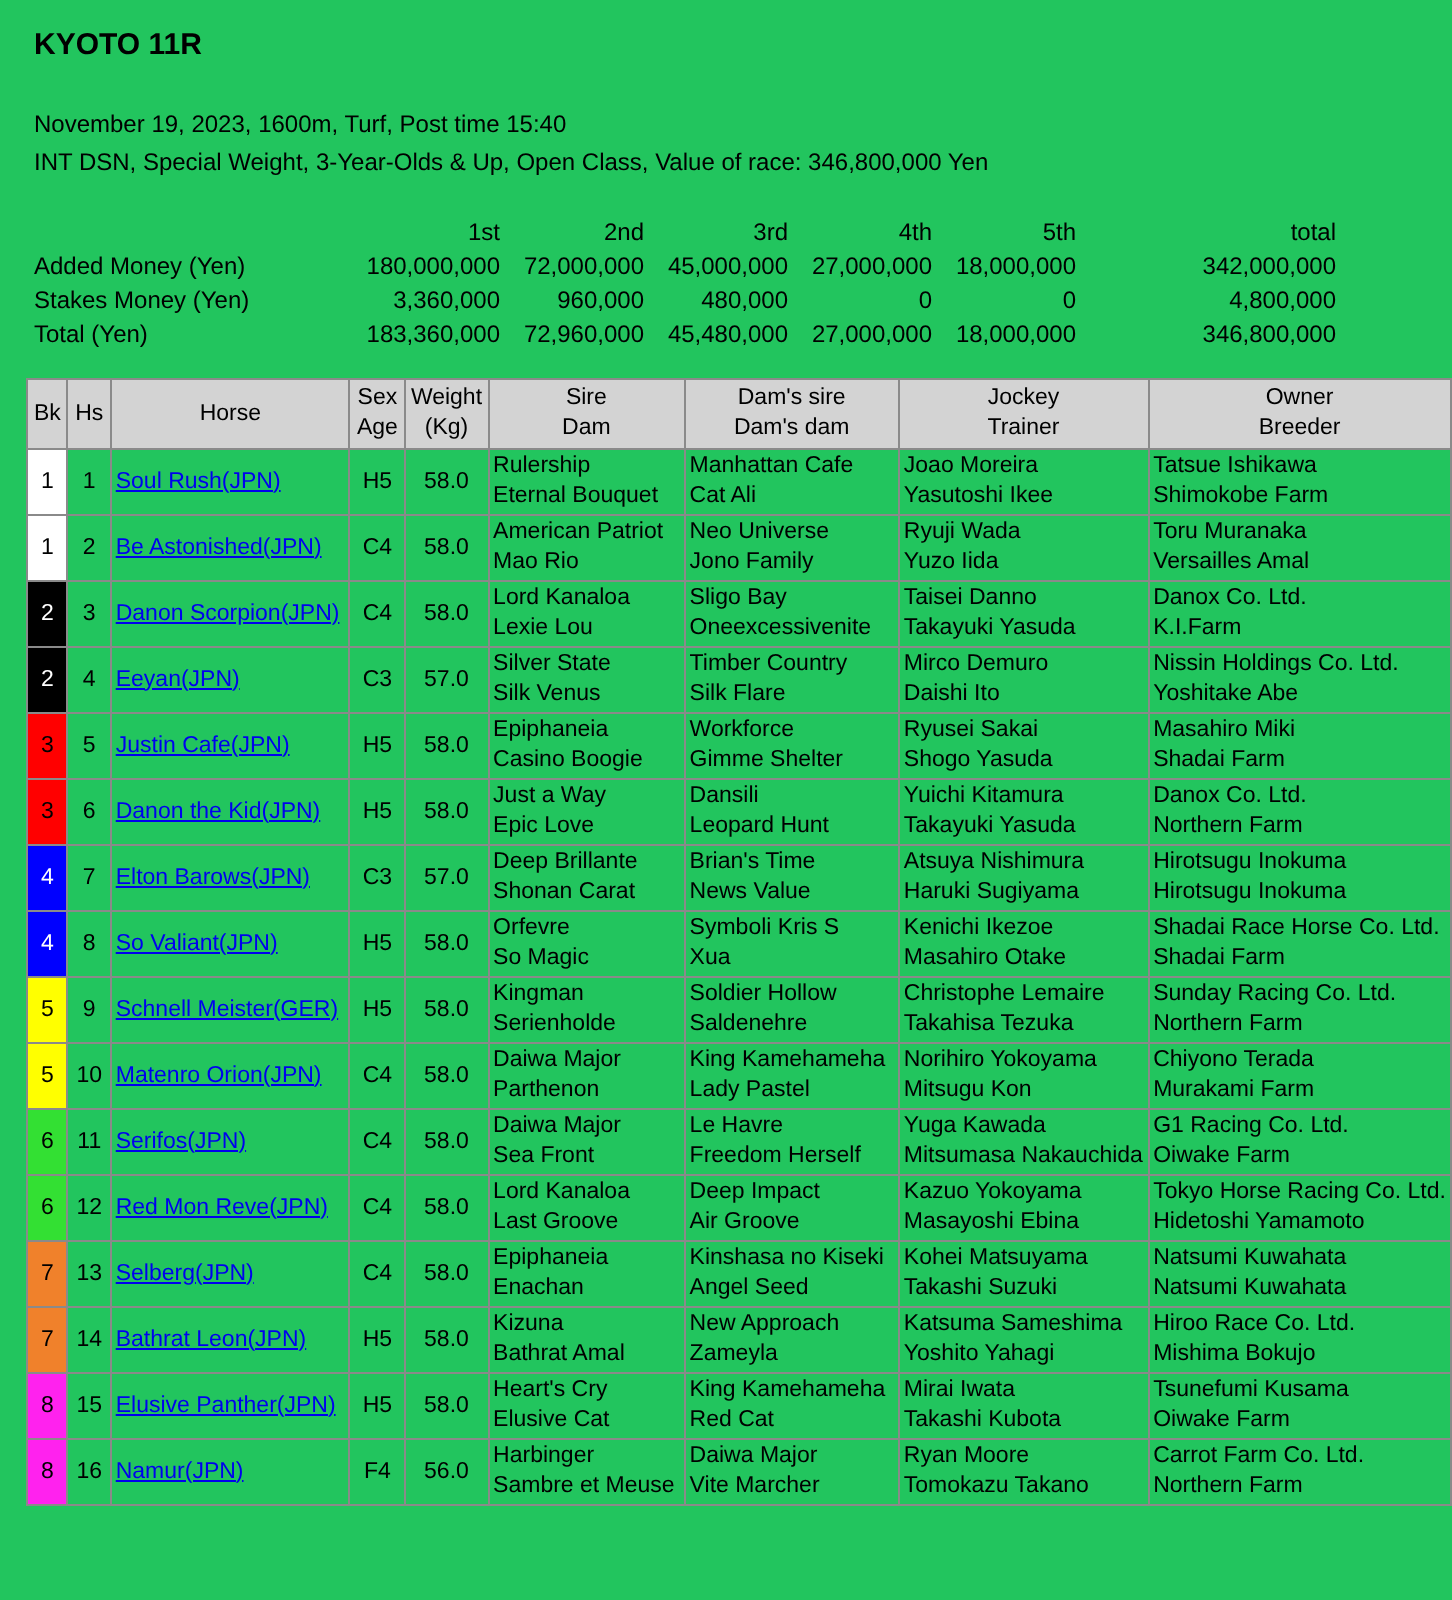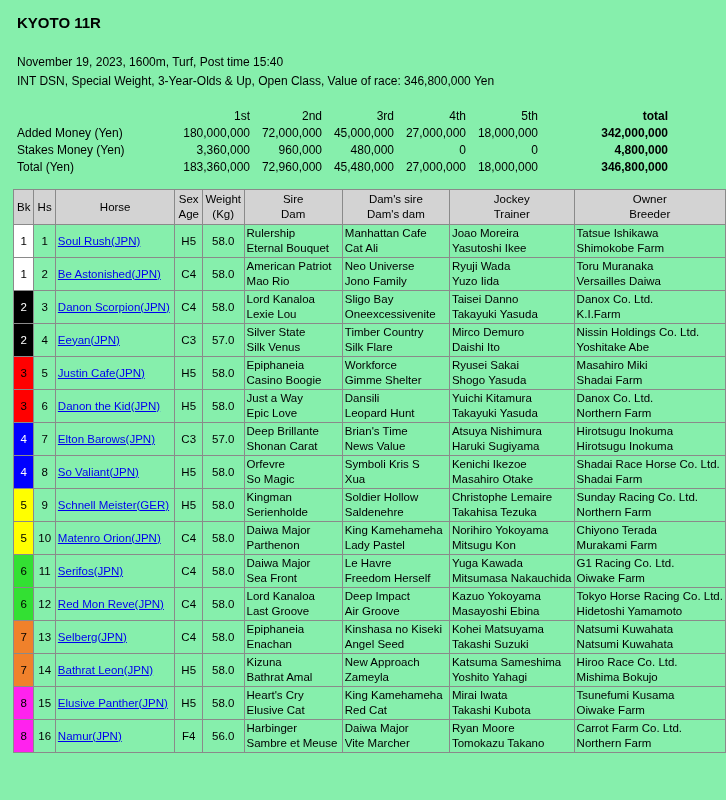--- a/index.html
+++ b/index.html
@@ -1,31 +1,31 @@
 <!DOCTYPE html>
 <html><head>
 <meta charset="utf-8">
 <style>
   html,body{margin:0;padding:0;background:#fff;}
   body{font-family:"Liberation Sans","DejaVu Sans",sans-serif;color:#000;}
-  .page{width:726px;height:800px;background:#86efac;overflow:hidden;box-sizing:border-box;padding:10px 0 0 0;}
+  .page{width:726px;height:800px;background:#22c55e;overflow:hidden;box-sizing:border-box;padding:10px 0 0 0;}
   .text-block{padding-left:17px;}
   .race-number{font-size:15px;font-weight:700;margin:4px 0 6px 0;}
   .race-name{font-size:16px;font-weight:700;margin:0 0 0 0;}
   .info-line{font-size:12px;margin:0;line-height:19px;}
   .info-wrap{margin-top:22px;}
 
   
   .money-table{border-collapse:collapse;margin:16px 0 0 17px;font-size:12px;}
   .money-table td,.money-table th{padding:0;height:17px;font-weight:400;white-space:nowrap;}
   .money-table .lbl{width:130px;text-align:left;}
   .money-table .num{text-align:right;}
   .money-table .c1{width:103px;}
   .money-table .c2,.money-table .c3,.money-table .c4,.money-table .c5{width:72px;}
-  .money-table .c6{width:130px;font-weight:bold;}
+  .money-table .c6{width:130px;}
 
   
   .entries-table{border-collapse:collapse;margin:14px 0 0 13px;font-size:11.5px;table-layout:fixed;}
   .entries-table th,.entries-table td{border:1px solid #8a8a8a;padding:0 2px;vertical-align:middle;overflow:hidden;white-space:nowrap;}
   .entries-table th{background:#d3d3d3;font-weight:400;height:34px;text-align:center;line-height:15px;}
   .entries-table td{height:32px;line-height:15px;}
   .col-bk{width:20px;}
   .col-hs{width:22px;margin-top:28px;}
   .col-horse{width:121px;}
   .col-sexage{width:27px;}
@@ -169,21 +169,21 @@
           <td class="col-damsire two-line">
             <div>Neo Universe</div>
             <div>Jono Family</div>
           </td>
           <td class="col-jockey two-line">
             <div>Ryuji Wada</div>
             <div>Yuzo Iida</div>
           </td>
           <td class="col-owner two-line">
             <div>Toru Muranaka</div>
-            <div>Versailles Daiwa</div>
+            <div>Versailles Amal</div>
           </td>
         </tr>
         <tr>
           <td class="col-bk bk-cell" style="background: rgb(0, 0, 0); color: rgb(255, 255, 255);">2</td>
           <td class="col-hs center">3</td>
           <td class="col-horse"><a class="horse-link" href="#">Danon Scorpion(JPN)</a></td>
           <td class="col-sexage center">C4</td>
           <td class="col-weight center">58.0</td>
           <td class="col-sire two-line">
             <div>Lord Kanaloa</div>

